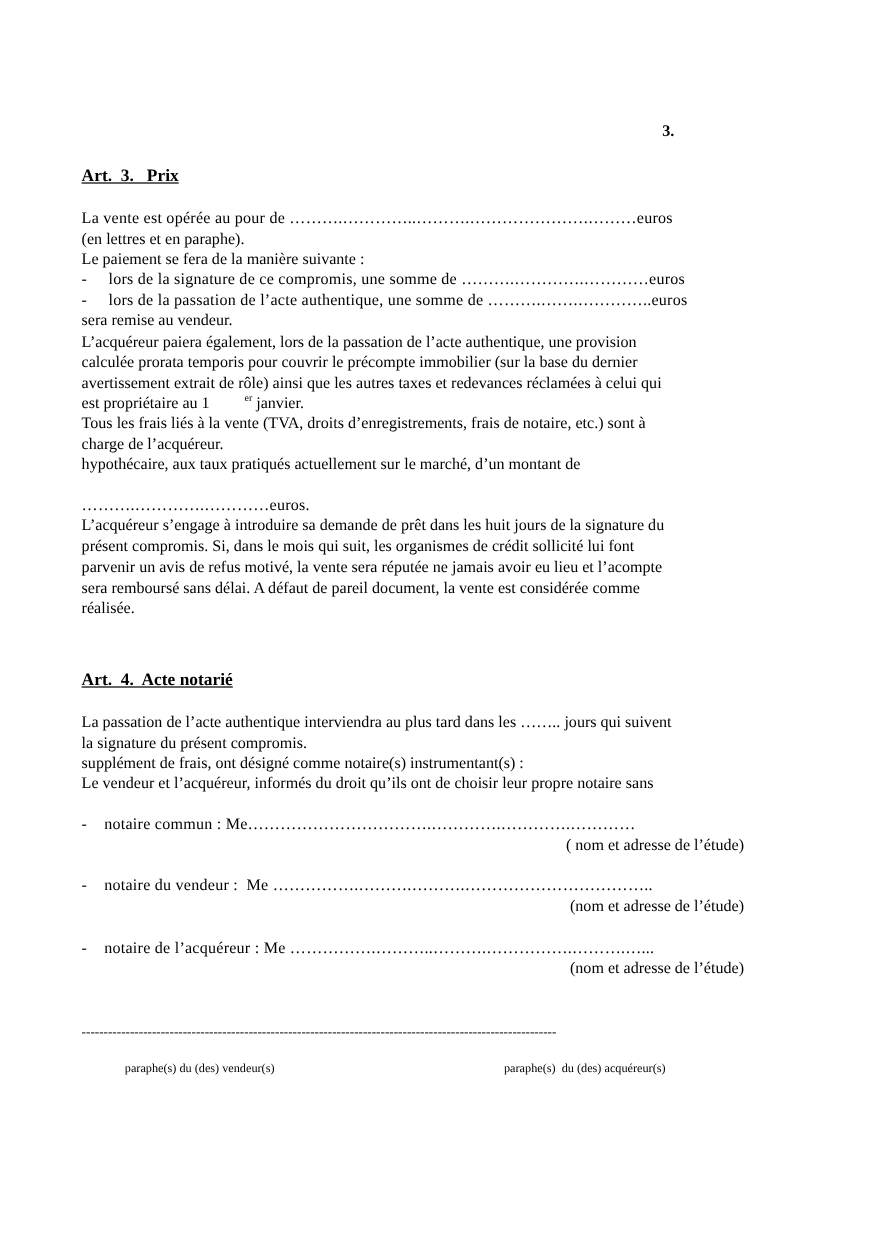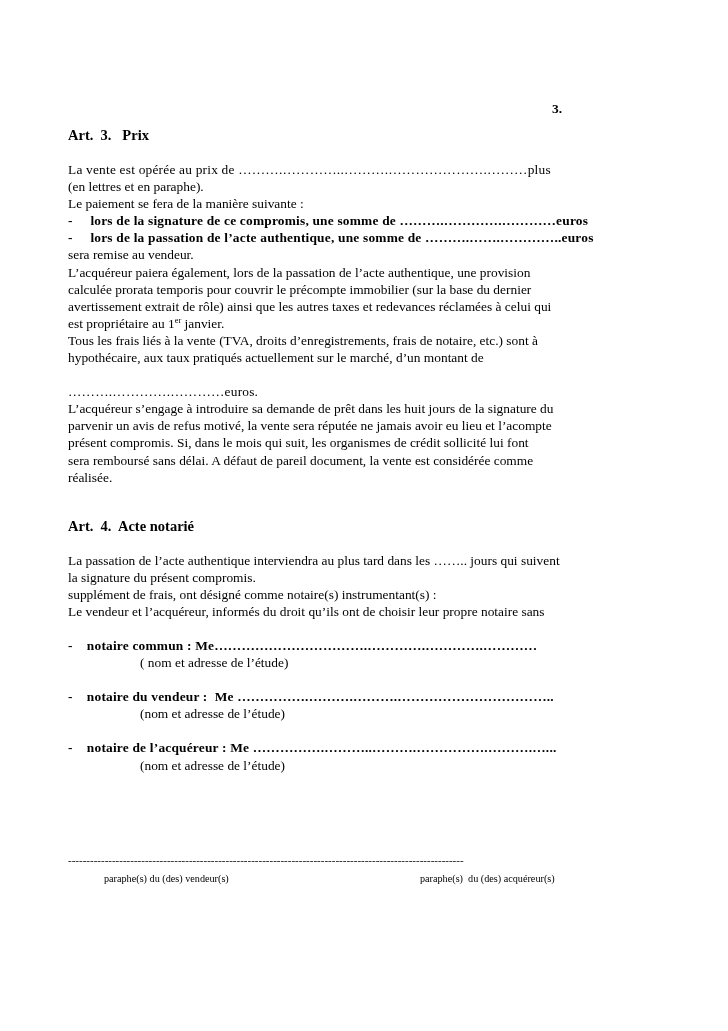--- a/index.html
+++ b/index.html
@@ -35,74 +35,76 @@
     text-align: right;
     padding-right: 58px;
     line-height: 17px;
     height: 17px;
   }
   .art-heading {
     font-weight: bold;
     font-size: 14.5px;
     line-height: 17px;
     white-space: pre;
-    margin-top: 10px;
+    margin-top: 22px;
+    text-decoration: underline;
   }
   .body-block {
     font-size: 13.4px;
     line-height: 17.1px;
     text-align: left;
   }
   .para {
     margin: 0;
     font-size: 13.4px;
     line-height: 17.1px;
   }
   .spacer-1 { height: 17px; }
   .spacer-big { height: 22px; }
   .dash-item {
     white-space: pre-wrap;
     font-size: 13.4px;
     line-height: 17.1px;
-    font-weight: bold;
   }
   .indent-note {
     padding-left: 72px;
     font-size: 13.4px;
     line-height: 17.1px;
     white-space: pre;
+    text-align: right;
   }
   .leader {
     letter-spacing: 0.2px;
   }
   sup {
     font-size: 0.62em;
     vertical-align: super;
     line-height: 0;
+    margin-left: 29px;
   }
   .footer {
     position: absolute;
     left: 68px;
     top: 855px;
     width: 552px;
   }
   .footer-rule {
     font-size: 11px;
     line-height: 11px;
     letter-spacing: 0px;
     white-space: nowrap;
     overflow: hidden;
     height: 12px;
     color: #000;
     font-family: "Liberation Serif", serif;
   }
   .footer-labels {
     position: relative;
     height: 20px;
-    margin-top: 5px;
+    margin-top: 17px;
   }
   .footer-left {
     position: absolute;
     left: 36px;
     top: 0;
     font-size: 10.2px;
     line-height: 14px;
     white-space: pre;
   }
   .footer-right {
@@ -121,37 +123,38 @@
 
   <div class="content">
 
     <div class="page-number">3.</div>
 
     <div class="art-heading">Art.  3.   Prix</div>
 
     <div class="spacer-1"></div>
 
     <div class="body-block">
-      <div class="para leader">La vente est opérée au prix de ……….…………..……….………………….………plus</div>
+      <div class="para leader">La vente est opérée au pour de ……….…………..……….………………….………euros</div>
       <div class="para">(en lettres et en paraphe).</div>
       <div class="para">Le paiement se fera de la manière suivante :</div>
       <div class="dash-item leader">-     lors de la signature de ce compromis, une somme de ……….………….…………euros</div>
       <div class="dash-item leader">-     lors de la passation de l’acte authentique, une somme de ……….…….…………..euros</div>
       <div class="para">sera remise au vendeur.</div>
       <div class="para">L’acquéreur paiera également, lors de la passation de l’acte authentique, une provision</div>
       <div class="para">calculée prorata temporis pour couvrir le précompte immobilier (sur la base du dernier</div>
       <div class="para">avertissement extrait de rôle) ainsi que les autres taxes et redevances réclamées à celui qui</div>
       <div class="para"><span>est propriétaire au 1</span><sup>er</sup><span> janvier.</span></div>
       <div class="para">Tous les frais liés à la vente (TVA, droits d’enregistrements, frais de notaire, etc.) sont à</div>
+      <div class="para">charge de l’acquéreur.</div>
       <div class="para">hypothécaire, aux taux pratiqués actuellement sur le marché, d’un montant de</div>
       <div class="spacer-1"></div>
       <div class="para leader">……….………….…………euros.</div>
       <div class="para">L’acquéreur s’engage à introduire sa demande de prêt dans les huit jours de la signature du</div>
+      <div class="para">présent compromis. Si, dans le mois qui suit, les organismes de crédit sollicité lui font</div>
       <div class="para">parvenir un avis de refus motivé, la vente sera réputée ne jamais avoir eu lieu et l’acompte</div>
-      <div class="para">présent compromis. Si, dans le mois qui suit, les organismes de crédit sollicité lui font</div>
       <div class="para">sera remboursé sans délai. A défaut de pareil document, la vente est considérée comme</div>
       <div class="para">réalisée.</div>
     </div>
 
     <div class="spacer-big"></div>
 
     <div class="art-heading">Art.  4.  Acte notarié</div>
 
     <div class="spacer-1"></div>
 

